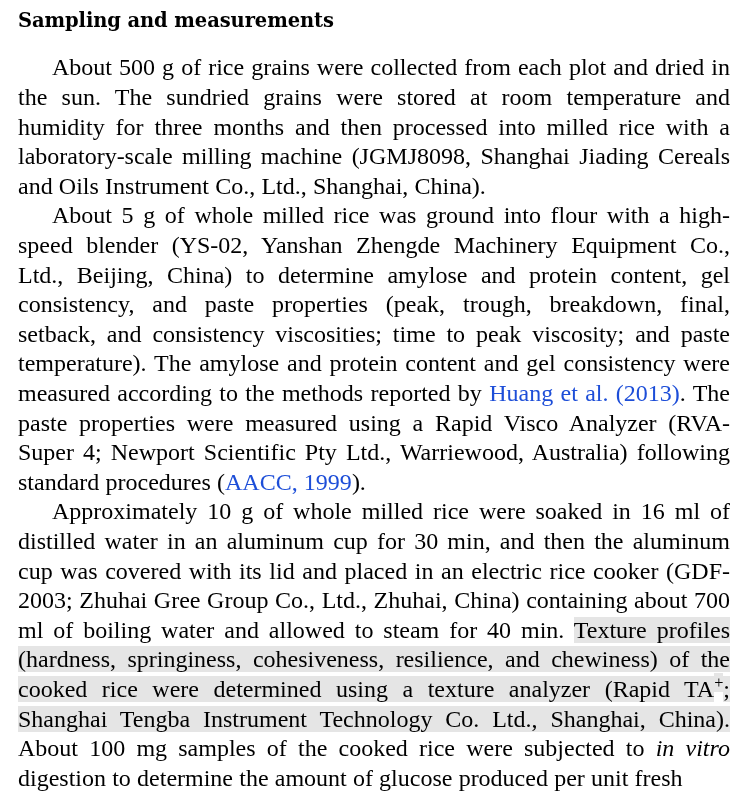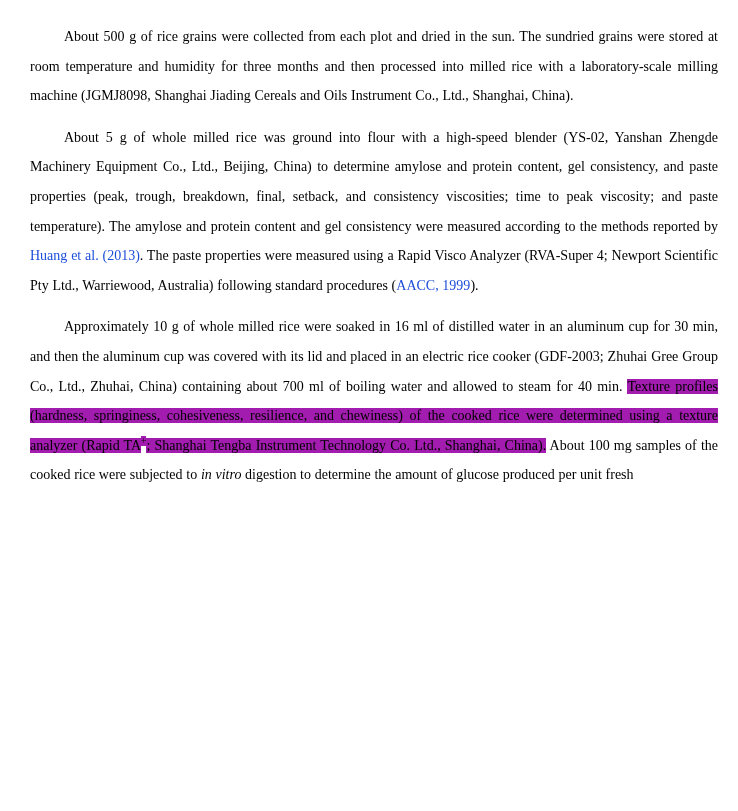--- a/index.html
+++ b/index.html
@@ -23,56 +23,57 @@
   }
   .section-heading {
     font-family: "DejaVu Serif", serif;
     font-weight: bold;
     font-size: 19.5px;
     letter-spacing: -0.1px;
     margin: 0 0 22px 0;
     line-height: 1.1;
   }
   .para {
-    font-size: 14px;
+    font-size: 24px;
     line-height: 29.6px;
     text-align: justify;
     text-justify: inter-word;
-    margin: 12px;
+    margin: 0;
     padding: 0;
     text-indent: 34px;
     hyphens: auto;
     -webkit-hyphens: auto;
     word-spacing: 0.2px;
     font-family: Liberation Serif, serif;
   }
   .link {
     color: #1d4ed8;
     text-decoration: none;
   }
   .hl {
-    background: #a21caf;
+    background: #e5e5e5;
     box-decoration-break: clone;
     -webkit-box-decoration-break: clone;
   }
   .sup {
     font-size: 0.68em;
     vertical-align: super;
     line-height: 0;
   }
   .ital {
     font-style: italic;
   }
   .p-block { margin-bottom: 0; }
 </style>
 </head>
 <body>
 
 <div class="page">
 
+  <h2 class="section-heading">Sampling and measurements</h2>
 
   <p class="para p-block">
     <span>About 500 g of rice grains were collected from each plot and dried in the sun. The sundried grains were stored at room temperature and humidity for three months and then processed into milled rice with a laboratory-scale milling machine (JGMJ8098, Shanghai Jiading Cereals and Oils Instrument Co., Ltd., Shanghai, China).</span>
   </p>
 
   <p class="para p-block">
     <span>About 5 g of whole milled rice was ground into flour with a high-speed blender (YS-02, Yanshan Zhengde Machinery Equipment Co., Ltd., Beijing, China) to determine amylose and protein content, gel consistency, and paste properties (peak, trough, breakdown, final, setback, and consistency viscosities; time to peak viscosity; and paste temperature). The amylose and protein content and gel consistency were measured according to the methods reported by </span><a class="link" href="#">Huang et al. (2013)</a><span>. The paste properties were measured using a Rapid Visco Analyzer (RVA-Super 4; Newport Scientific Pty Ltd., Warriewood, Australia) following standard procedures (</span><a class="link" href="#">AACC, 1999</a><span>).</span>
   </p>
 
   <p class="para p-block">

